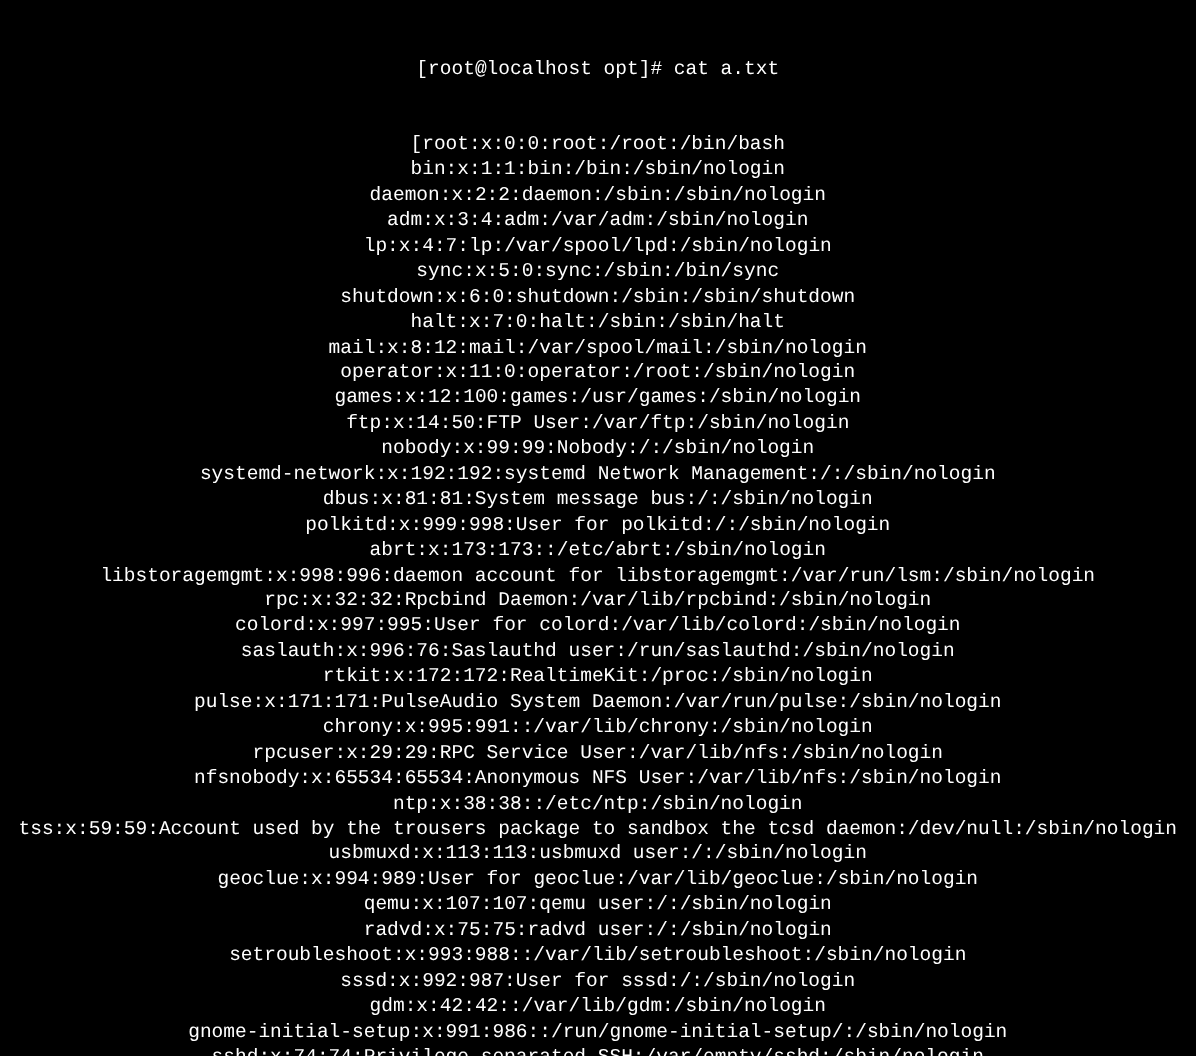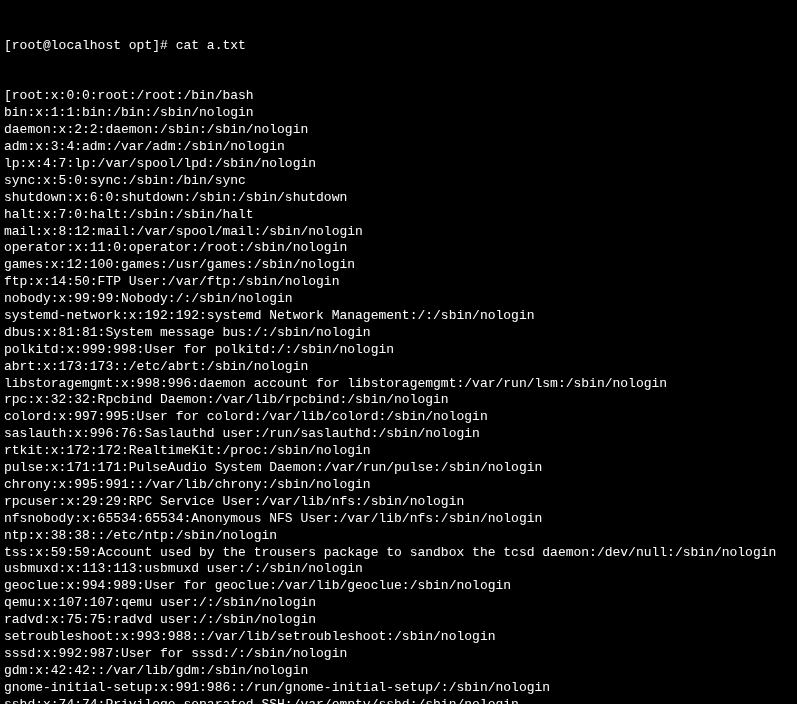--- a/index.html
+++ b/index.html
@@ -16,20 +16,21 @@
       padding: 4px;
       width: 797px;
       height: 704px;
       overflow: hidden;
     }
     .terminal {
       white-space: pre;
     }
     .line {
       display: block;
+      text-align: center;
     }
   </style>
 </head>
 <body>
 
 <div class="terminal">
   <div class="line">[root@localhost opt]# cat a.txt</div>
   <div id="file-output"><div class="line">[root:x:0:0:root:/root:/bin/bash</div><div class="line">bin:x:1:1:bin:/bin:/sbin/nologin</div><div class="line">daemon:x:2:2:daemon:/sbin:/sbin/nologin</div><div class="line">adm:x:3:4:adm:/var/adm:/sbin/nologin</div><div class="line">lp:x:4:7:lp:/var/spool/lpd:/sbin/nologin</div><div class="line">sync:x:5:0:sync:/sbin:/bin/sync</div><div class="line">shutdown:x:6:0:shutdown:/sbin:/sbin/shutdown</div><div class="line">halt:x:7:0:halt:/sbin:/sbin/halt</div><div class="line">mail:x:8:12:mail:/var/spool/mail:/sbin/nologin</div><div class="line">operator:x:11:0:operator:/root:/sbin/nologin</div><div class="line">games:x:12:100:games:/usr/games:/sbin/nologin</div><div class="line">ftp:x:14:50:FTP User:/var/ftp:/sbin/nologin</div><div class="line">nobody:x:99:99:Nobody:/:/sbin/nologin</div><div class="line">systemd-network:x:192:192:systemd Network Management:/:/sbin/nologin</div><div class="line">dbus:x:81:81:System message bus:/:/sbin/nologin</div><div class="line">polkitd:x:999:998:User for polkitd:/:/sbin/nologin</div><div class="line">abrt:x:173:173::/etc/abrt:/sbin/nologin</div><div class="line">libstoragemgmt:x:998:996:daemon account for libstoragemgmt:/var/run/lsm:/sbin/nologin</div><div class="line">rpc:x:32:32:Rpcbind Daemon:/var/lib/rpcbind:/sbin/nologin</div><div class="line">colord:x:997:995:User for colord:/var/lib/colord:/sbin/nologin</div><div class="line">saslauth:x:996:76:Saslauthd user:/run/saslauthd:/sbin/nologin</div><div class="line">rtkit:x:172:172:RealtimeKit:/proc:/sbin/nologin</div><div class="line">pulse:x:171:171:PulseAudio System Daemon:/var/run/pulse:/sbin/nologin</div><div class="line">chrony:x:995:991::/var/lib/chrony:/sbin/nologin</div><div class="line">rpcuser:x:29:29:RPC Service User:/var/lib/nfs:/sbin/nologin</div><div class="line">nfsnobody:x:65534:65534:Anonymous NFS User:/var/lib/nfs:/sbin/nologin</div><div class="line">ntp:x:38:38::/etc/ntp:/sbin/nologin</div><div class="line">tss:x:59:59:Account used by the trousers package to sandbox the tcsd daemon:/dev/null:/sbin/nologin</div><div class="line">usbmuxd:x:113:113:usbmuxd user:/:/sbin/nologin</div><div class="line">geoclue:x:994:989:User for geoclue:/var/lib/geoclue:/sbin/nologin</div><div class="line">qemu:x:107:107:qemu user:/:/sbin/nologin</div><div class="line">radvd:x:75:75:radvd user:/:/sbin/nologin</div><div class="line">setroubleshoot:x:993:988::/var/lib/setroubleshoot:/sbin/nologin</div><div class="line">sssd:x:992:987:User for sssd:/:/sbin/nologin</div><div class="line">gdm:x:42:42::/var/lib/gdm:/sbin/nologin</div><div class="line">gnome-initial-setup:x:991:986::/run/gnome-initial-setup/:/sbin/nologin</div><div class="line">sshd:x:74:74:Privilege-separated SSH:/var/empty/sshd:/sbin/nologin</div></div>
   
   

